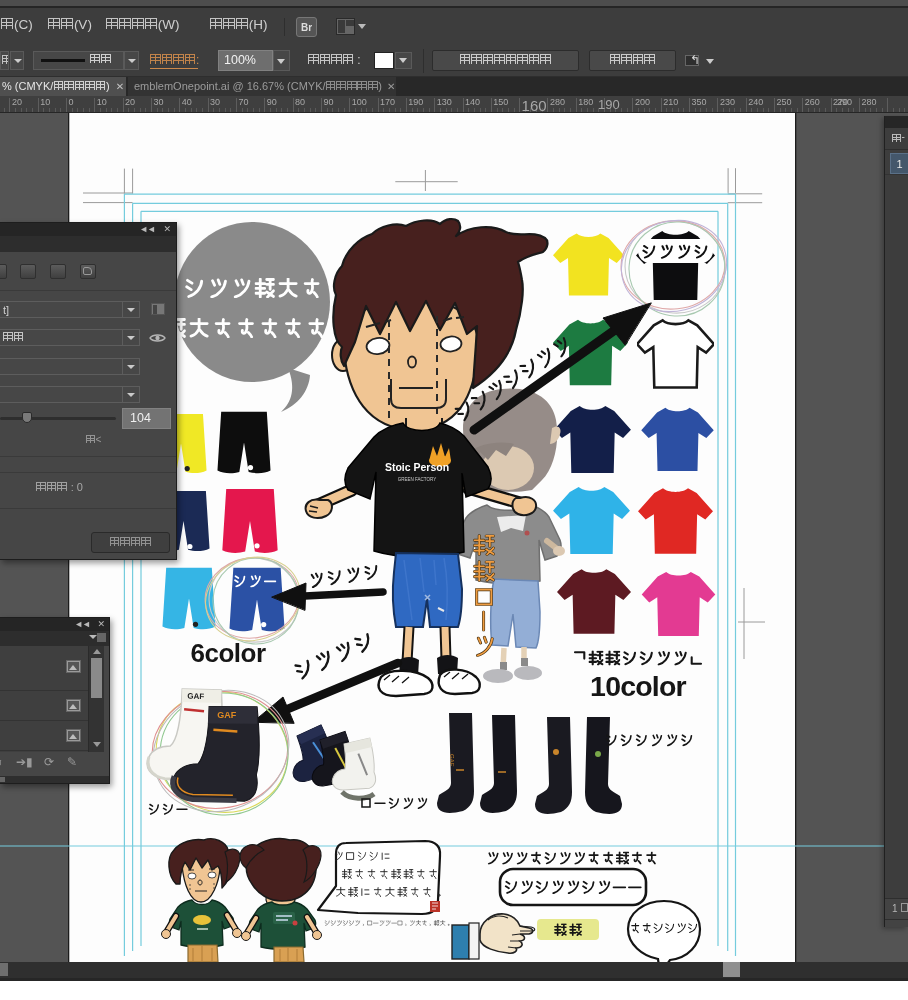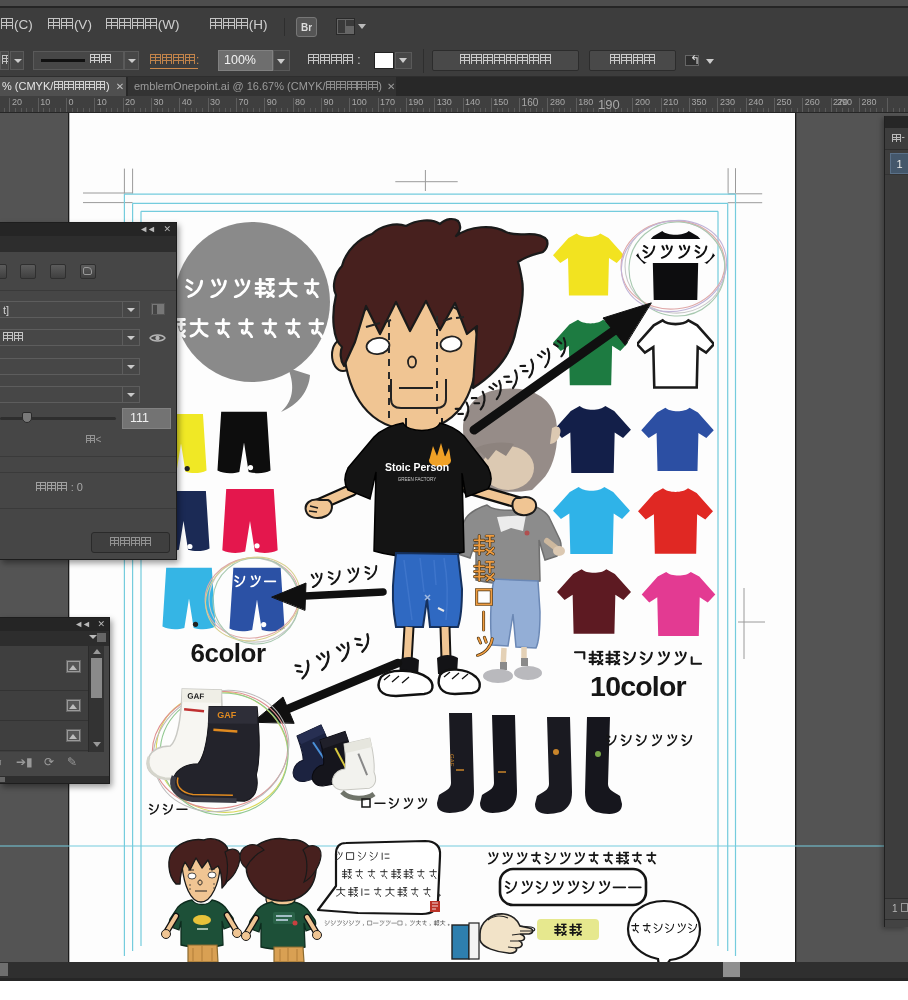--- a/index.html
+++ b/index.html
@@ -229,21 +229,21 @@
       <div class="abs" style="left:238.4px;top:1px;color:#a8a8a8;font-size:9px">70</div>
       <div class="abs" style="left:266.7px;top:1px;color:#a8a8a8;font-size:9px">90</div>
       <div class="abs" style="left:295.1px;top:1px;color:#a8a8a8;font-size:9px">80</div>
       <div class="abs" style="left:323.4px;top:1px;color:#a8a8a8;font-size:9px">90</div>
       <div class="abs" style="left:351.7px;top:1px;color:#a8a8a8;font-size:9px">100</div>
       <div class="abs" style="left:380.0px;top:1px;color:#a8a8a8;font-size:9px">170</div>
       <div class="abs" style="left:408.3px;top:1px;color:#a8a8a8;font-size:9px">190</div>
       <div class="abs" style="left:436.7px;top:1px;color:#a8a8a8;font-size:9px">130</div>
       <div class="abs" style="left:465.0px;top:1px;color:#a8a8a8;font-size:9px">140</div>
       <div class="abs" style="left:493.3px;top:1px;color:#a8a8a8;font-size:9px">150</div>
-      <div class="abs" style="left:521.6px;top:1px;color:#a8a8a8;font-size:10px">160</div>
+      <div class="abs" style="left:521.6px;top:1px;color:#a8a8a8;font-size:15px">160</div>
       <div class="abs" style="left:549.9px;top:1px;color:#a8a8a8;font-size:9px">280</div>
       <div class="abs" style="left:578.3px;top:1px;color:#a8a8a8;font-size:9px">180</div>
       <div class="abs" style="left:598px;top:1px;color:#a8a8a8;font-size:13px">190</div>
       <div class="abs" style="left:634.9px;top:1px;color:#a8a8a8;font-size:9px">200</div>
       <div class="abs" style="left:663.2px;top:1px;color:#a8a8a8;font-size:9px">210</div>
       <div class="abs" style="left:691.5px;top:1px;color:#a8a8a8;font-size:9px">350</div>
       <div class="abs" style="left:719.9px;top:1px;color:#a8a8a8;font-size:9px">230</div>
       <div class="abs" style="left:748.2px;top:1px;color:#a8a8a8;font-size:9px">240</div>
       <div class="abs" style="left:776.5px;top:1px;color:#a8a8a8;font-size:9px">250</div>
       <div class="abs" style="left:804.8px;top:1px;color:#a8a8a8;font-size:9px">260</div>
@@ -744,21 +744,21 @@
       <div class="abs" style="left:127px;top:170px;width:0;height:0;border-left:4px solid transparent;border-right:4px solid transparent;border-top:4.5px solid #c9c9c9"></div>
 <div class="abs" style="left:151px;top:80px;width:14px;height:12px;background:#777;border:1px solid #555">
         <div class="abs" style="left:1px;top:1px;width:4px;height:9px;background:#444"></div>
       </div>
 <svg class="abs" style="left:149px;top:109px" width="17" height="12" viewBox="0 0 17 12">
         <path d="M1,6 C4,2 13,2 16,6 C13,10 4,10 1,6 Z" fill="none" stroke="#b5b5b5" stroke-width="1.3"></path>
         <circle cx="8.5" cy="6" r="2.2" fill="#b5b5b5"></circle>
       </svg>
 <div class="abs" style="left:0;top:194px;width:116px;height:3px;background:#2e2e2e;border-radius:2px"></div>
 <div class="abs" style="left:22px;top:189px;width:10px;height:11px;background:#7a7a7a;border:1px solid #2a2a2a;border-radius:2px 2px 5px 5px"></div>
-<div class="abs" style="left:122px;top:185px;width:49px;height:21px;background:#737373;border:1px solid #828282;color:#f0f0f0;font-size:12.5px;line-height:19px;padding-left:7px">111</div>
+<div class="abs" style="left:122px;top:185px;width:49px;height:21px;background:#737373;border:1px solid #828282;color:#f0f0f0;font-size:12.5px;line-height:19px;padding-left:7px">104</div>
 <div class="abs" style="left:86px;top:211px;color:#9a9a9a;font-size:10px"><span class="jc"></span>&lt;</div>
 <div class="abs" style="left:0;top:233px;width:100%;height:1px;background:#3a3a3a"></div>
 <div class="abs" style="left:0;top:249px;width:100%;height:1px;background:#3a3a3a"></div>
 <div class="abs" style="left:36px;top:258px;color:#a8a8a8;font-size:11px"><span class="jc"></span><span class="jc"></span><span class="jc"></span> : 0</div>
 <div class="abs" style="left:0;top:285px;width:100%;height:1px;background:#3a3a3a"></div>
 <div class="abs" style="left:91px;top:309px;width:79px;height:21px;background:#3f3f3f;border:1.5px solid #2a2a2a;border-radius:3px;color:#9a9a9a;font-size:11px;text-align:center;line-height:18px"><span class="jc"></span><span class="jc"></span><span class="jc"></span><span class="jc"></span></div>
 </div>
 <div class="abs" style="left:0;top:617px;width:110px;height:167px;background:#464646;border:1px solid #1d1d1d;border-left:none;box-shadow:2px 3px 6px rgba(0,0,0,.4)">
 <div class="abs" style="left:0;top:0;width:100%;height:13px;background:#252525;color:#b9b9b9">
         <span style="position:absolute;right:19px;top:1px;font-size:9px;letter-spacing:-1px">◄◄</span>

